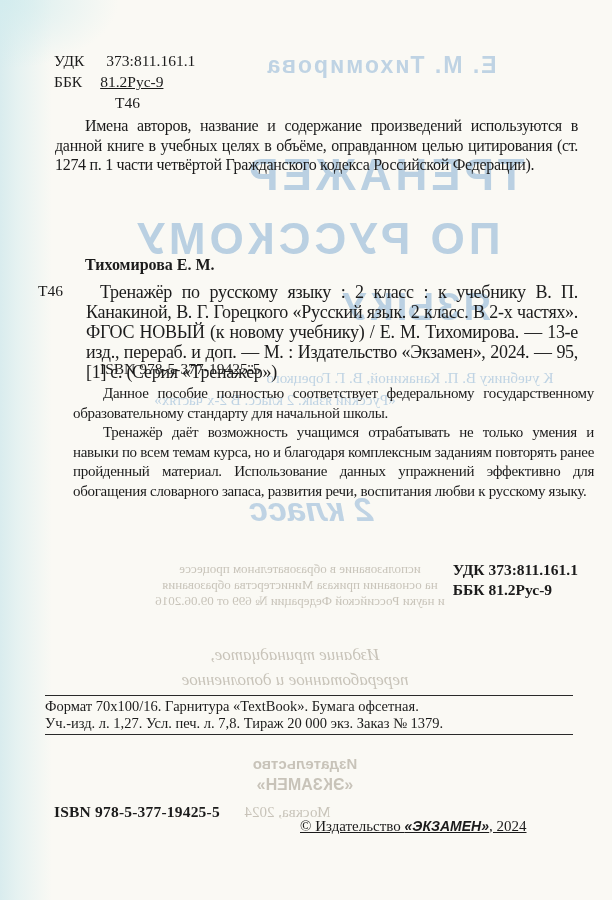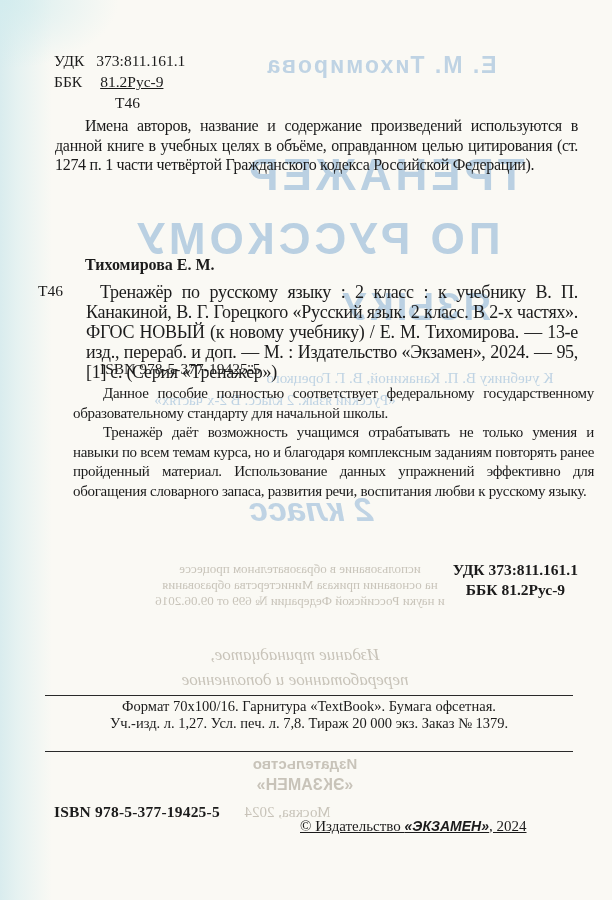--- a/index.html
+++ b/index.html
@@ -49,21 +49,21 @@
   .bl-ed1    { left:95px;  top:645px; width:400px; font-size:17px; font-style:italic; }
   .bl-ed2    { left:95px;  top:670px; width:400px; font-size:17px; font-style:italic; }
   .bl-pub1   { left:225px; top:755px; width:160px; font-size:15px; }
   .bl-pub2   { left:225px; top:776px; width:160px; font-size:16px; }
   .bl-city   { left:195px; top:804px; width:185px; font-size:15px; }
 
   
   .abs { position:absolute; }
   .codes-top { left:54px; top:50px; font-size:15.5px; line-height:21px; }
   .code-row { display:flex; }
-  .code-val-udk { margin-left:12px; }
+  .code-val-udk { margin-left:22px; }
   .code-val-bbk { margin-left:18px;text-decoration:underline; }
   .code-t46 { margin-left:61px; }
 
   .legal {
     left:55px; top:116px; width:523px;
     font-size:16px; line-height:19.5px;
     letter-spacing:-0.3px;
     text-align:justify; text-indent:30px;
   }
 
@@ -84,30 +84,29 @@
     font-size:15px; line-height:19.5px;
     letter-spacing:-0.3px;
     text-align:justify;
     margin-left:16px;
   }
   .annotation p { margin:0; text-indent:30px; }
 
   .codes-bottom {
     right:34px; top:560px;
     font-size:15.5px; font-weight:bold;
-    text-align:center; line-height:20px;
+    text-align:left; line-height:20px;
   }
 
   .imprint {
     left:45px; top:695px; width:528px;
     border-top:1.5px solid #2a2a2a;
     border-bottom:1.5px solid #2a2a2a;
-    text-align:center;
     font-size:14.5px; line-height:17px;
-    padding:2px 0 19px 0;
+    padding:2px 0 2px 0;
   }
 
   .isbn-foot { left:54px; top:803px; font-size:15.5px; font-weight:bold; letter-spacing:0.2px; }
   .copy1 { left:337px; top:801px; font-size:15px; white-space:nowrap; }
   .copy2 { left:300px; top:818px; font-size:15px; white-space:nowrap;text-decoration:underline; }
   .pub-name { font-family:"Liberation Sans", sans-serif; font-weight:bold; font-style:italic; font-size:14px; }
 </style>
 </head>
 <body>
 

